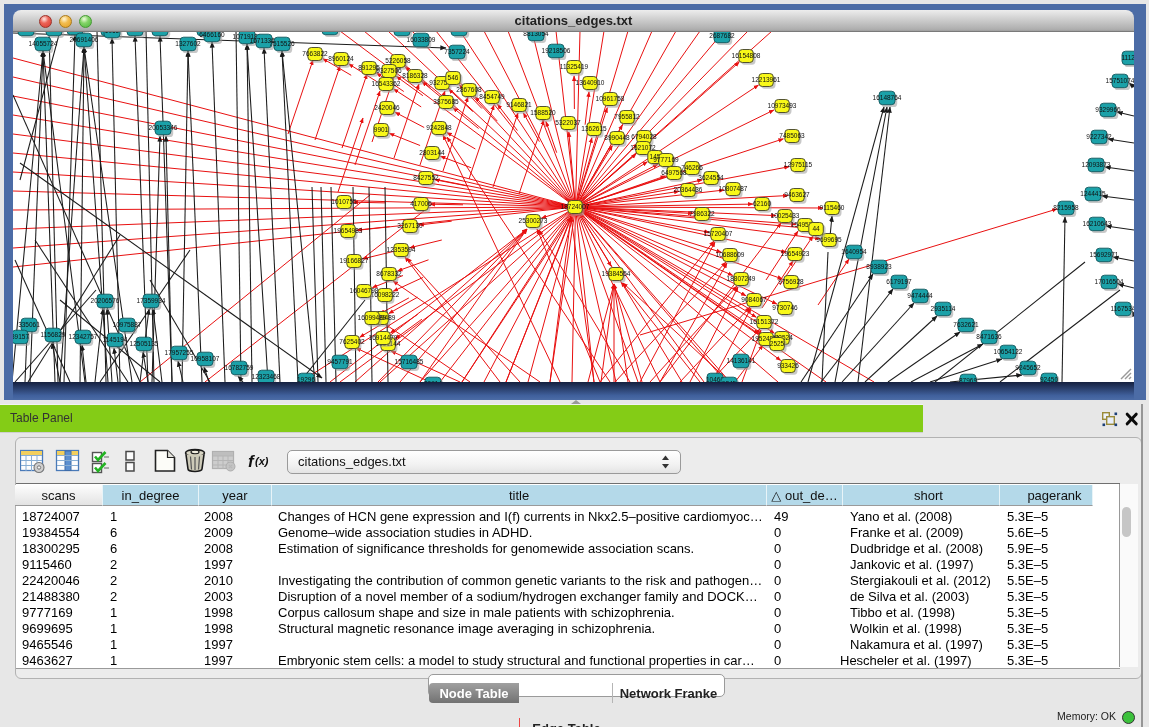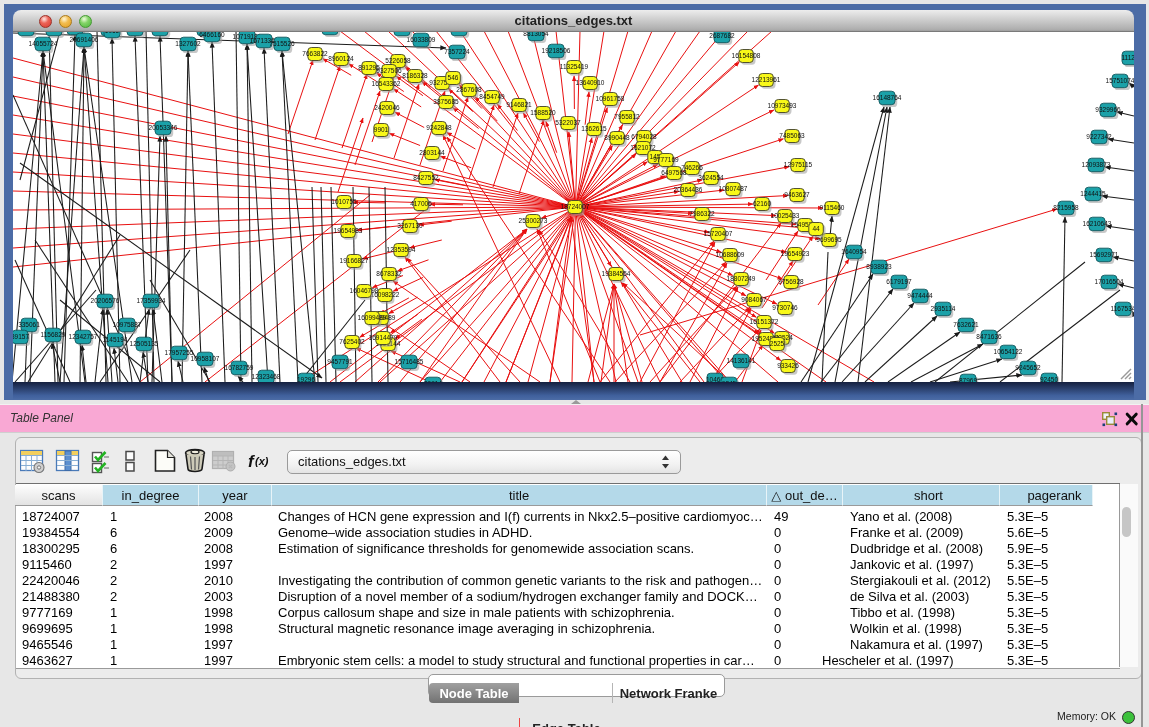--- a/index.html
+++ b/index.html
@@ -5,22 +5,22 @@
 .abs{position:absolute;}
 #desktop{left:4px;top:4px;width:1142px;height:396px;background:#4c6ca6;}
 #shadow{left:13px;top:382px;width:1121px;height:18px;
  background:linear-gradient(#15203f,#40609c 75%,#4c6ca6);}
 #titlebar{left:13px;top:10px;width:1121px;height:21px;border-radius:8px 8px 0 0;
  background:linear-gradient(#ededed,#cecece 45%,#aeaeae 92%,#9e9e9e);
  border-bottom:1px solid #7a7a7a;}
 #title{width:100%;text-align:center;font-size:13px;color:#222;margin-top:3px;font-weight:bold;}
 .tl{position:absolute;top:5px;width:11px;height:11px;border-radius:50%;}
 #canvas{left:13px;top:31px;width:1121px;height:351px;background:#fff;overflow:hidden;}
-#tphead{left:0;top:404px;width:1149px;height:27px;background:#f9a8d4;
- border-top:1px solid #f2f2f2;border-bottom:1px solid #cfcfcf;font-style:italic;}
+#tphead{left:0;top:404px;width:923px;height:27px;background:#84cc16;
+ border-top:1px solid #f2f2f2;border-bottom:1px solid #cfcfcf;}
 #tphead span{position:absolute;left:10px;top:6px;font-size:12px;color:#333;}
 #panel{left:15px;top:437px;width:1125px;height:240px;background:#ececec;
  border:1px solid #b2b2b2;border-radius:6px;}
 #combo{left:287px;top:450px;width:392px;height:22px;background:linear-gradient(#ffffff,#f2f2f2 60%,#e4e4e4);
  border:1px solid #9a9a9a;border-radius:5px;}
 #combo span{position:absolute;left:10px;top:3px;font-size:13px;color:#111;}
 #tablewrap{left:16px;top:483px;width:1104px;height:184px;background:#fff;
  border-top:1px solid #707070;border-bottom:1px solid #9a9a9a;}
 .hd{position:absolute;top:485px;height:21px;background:#b4d9e9;border-right:1px solid #e8f4f8;box-sizing:border-box;
  font-size:13px;color:#111;text-align:center;line-height:21px;border-bottom:1px solid #9a9a9a;}
@@ -937,21 +937,21 @@
 <span style="left:774px">0</span>
 <span style="left:850px">Nakamura et al. (1997)</span>
 <span style="left:1007px">5.3E–5</span>
 </div>
 <div class="row" style="top:652px">
 <span style="left:22px">9463627</span>
 <span style="left:110px">1</span>
 <span style="left:204px">1997</span>
 <span style="left:278px">Embryonic stem cells: a model to study structural and functional properties in car…</span>
 <span style="left:774px">0</span>
-<span style="left:822px">Hescheler et al. (1997)</span>
+<span style="left:840px">Hescheler et al. (1997)</span>
 <span style="left:1007px">5.3E–5</span>
 </div>
 <div class="abs" id="sbar"></div>
 <div class="abs" id="thumb"></div>
 <div class="abs" id="tabs">
 <div class="seg" id="seg1">Node Table</div>
 <div class="seg" id="seg2">Edge Table</div>
 <div class="seg" id="seg3">Network Franke</div>
 </div>
 <div class="abs" id="mem">Memory: OK</div>

